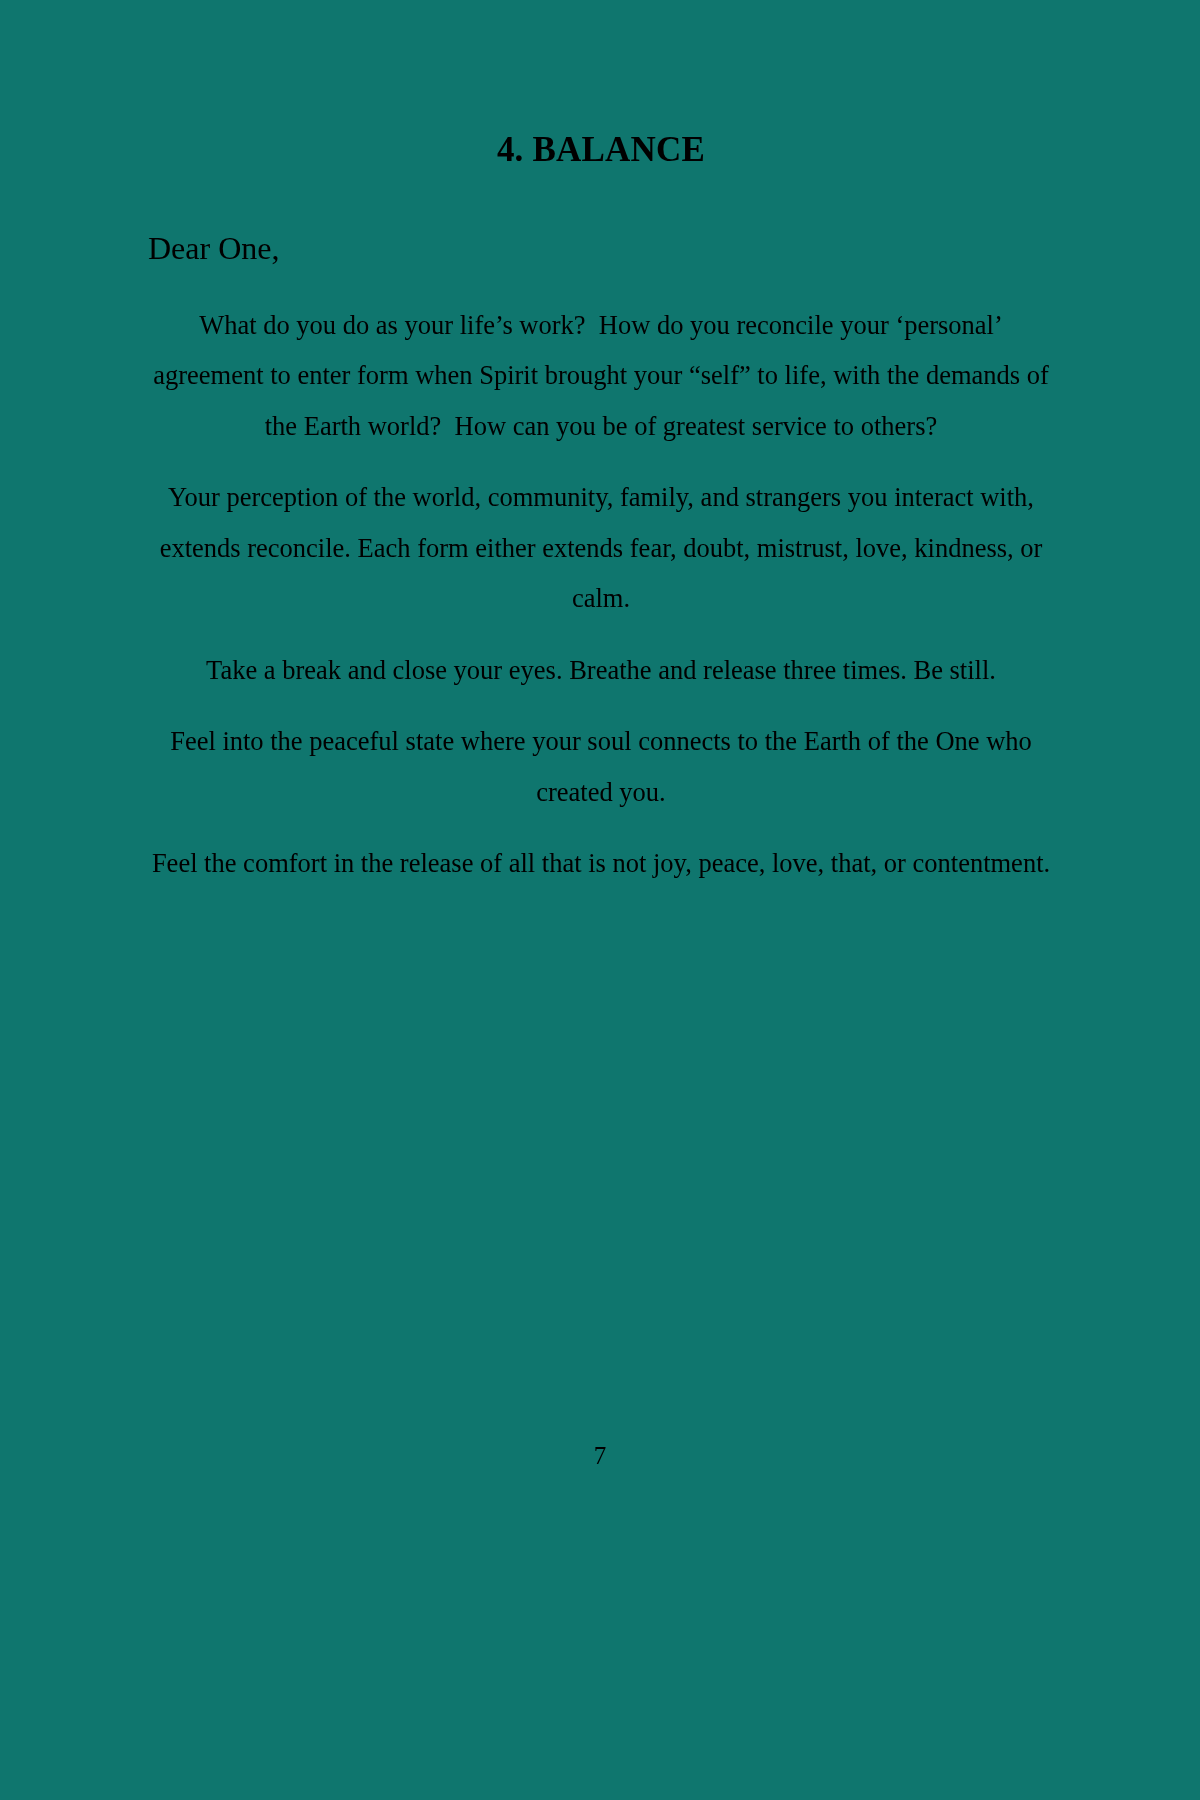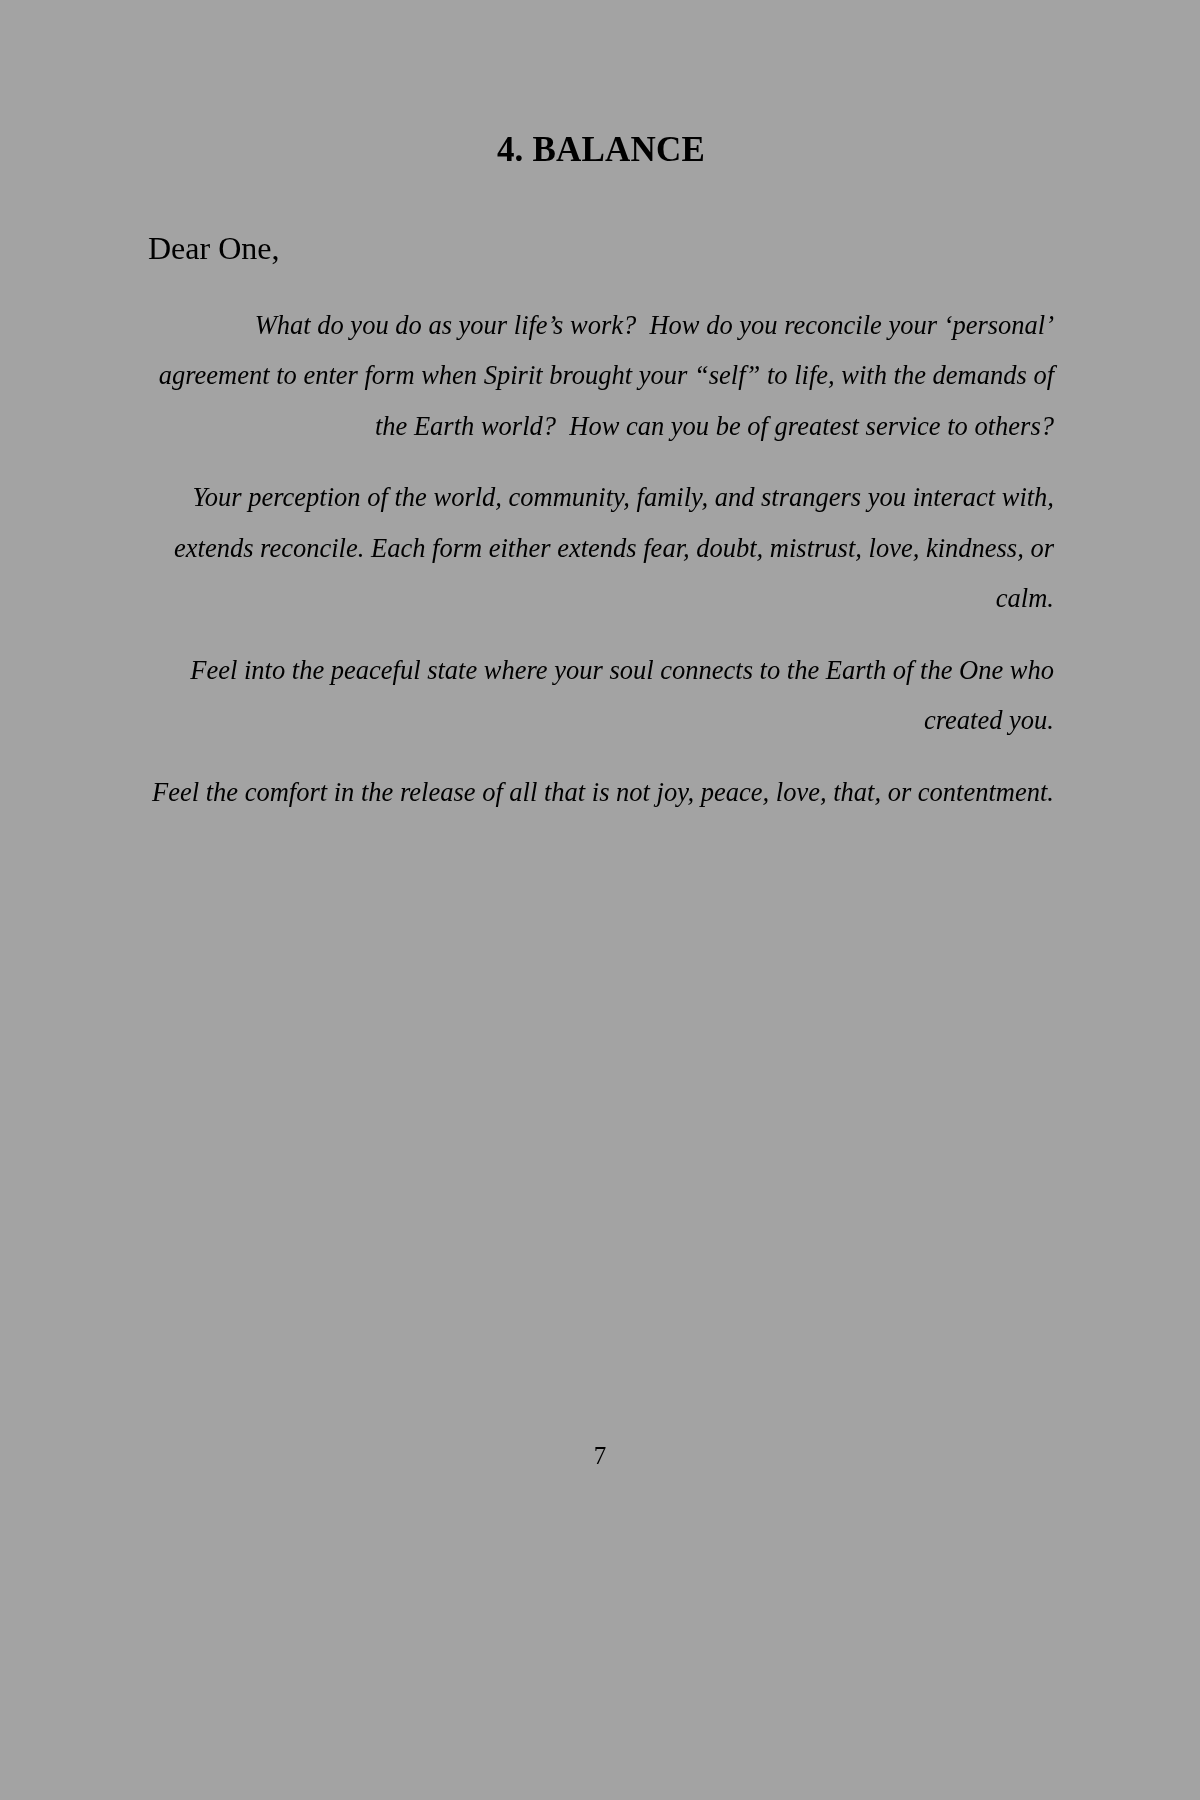--- a/index.html
+++ b/index.html
@@ -13,21 +13,21 @@
     font-family: "Liberation Serif", "DejaVu Serif", serif;
     color: #000000;
     -webkit-font-smoothing: antialiased;
   }
 
   .page {
     position: relative;
     width: 1200px;
     height: 1800px;
     box-sizing: border-box;
-    background: #a3a3a3;
+    background: #0f766e;
     overflow: hidden;
   }
 
   .page-body {
     position: absolute;
     left: 148px;
     top: 0;
     width: 906px;
   }
 
@@ -55,24 +55,23 @@
     margin: 0;
     padding: 0;
     list-style: none;
   }
 
   .para {
     margin: 0;
     padding: 0;
     font-size: 26.5px;
     line-height: 50.5px;
-    text-align: right;
+    text-align: center;
     margin-top: 21px;
     white-space: pre-wrap;
-    font-style: italic;
   }
 
   .para:first-child {
     margin-top: 36px;
   }
 
   .page-number {
     position: absolute;
     left: 0;
     right: 0;
@@ -89,20 +88,21 @@
 
   <div class="page-body">
 
     <h1 class="chapter-title">4. BALANCE</h1>
 
     <p class="salutation">Dear One,</p>
 
     <div class="body-paragraphs">
       <p class="para">What do you do as your life’s work?  How do you reconcile your ‘personal’ agreement to enter form when Spirit brought your “self” to life, with the demands of the Earth world?  How can you be of greatest service to others?</p>
       <p class="para">Your perception of the world, community, family, and strangers you interact with, extends reconcile. Each form either extends fear, doubt, mistrust, love, kindness, or calm.</p>
+      <p class="para">Take a break and close your eyes. Breathe and release three times. Be still.</p>
       <p class="para">Feel into the peaceful state where your soul connects to the Earth of the One who created you.</p>
       <p class="para">Feel the comfort in the release of all that is not joy, peace, love, that, or contentment.</p>
     </div>
 
   </div>
 
   <div class="page-number">7</div>
 
 </div>
 

